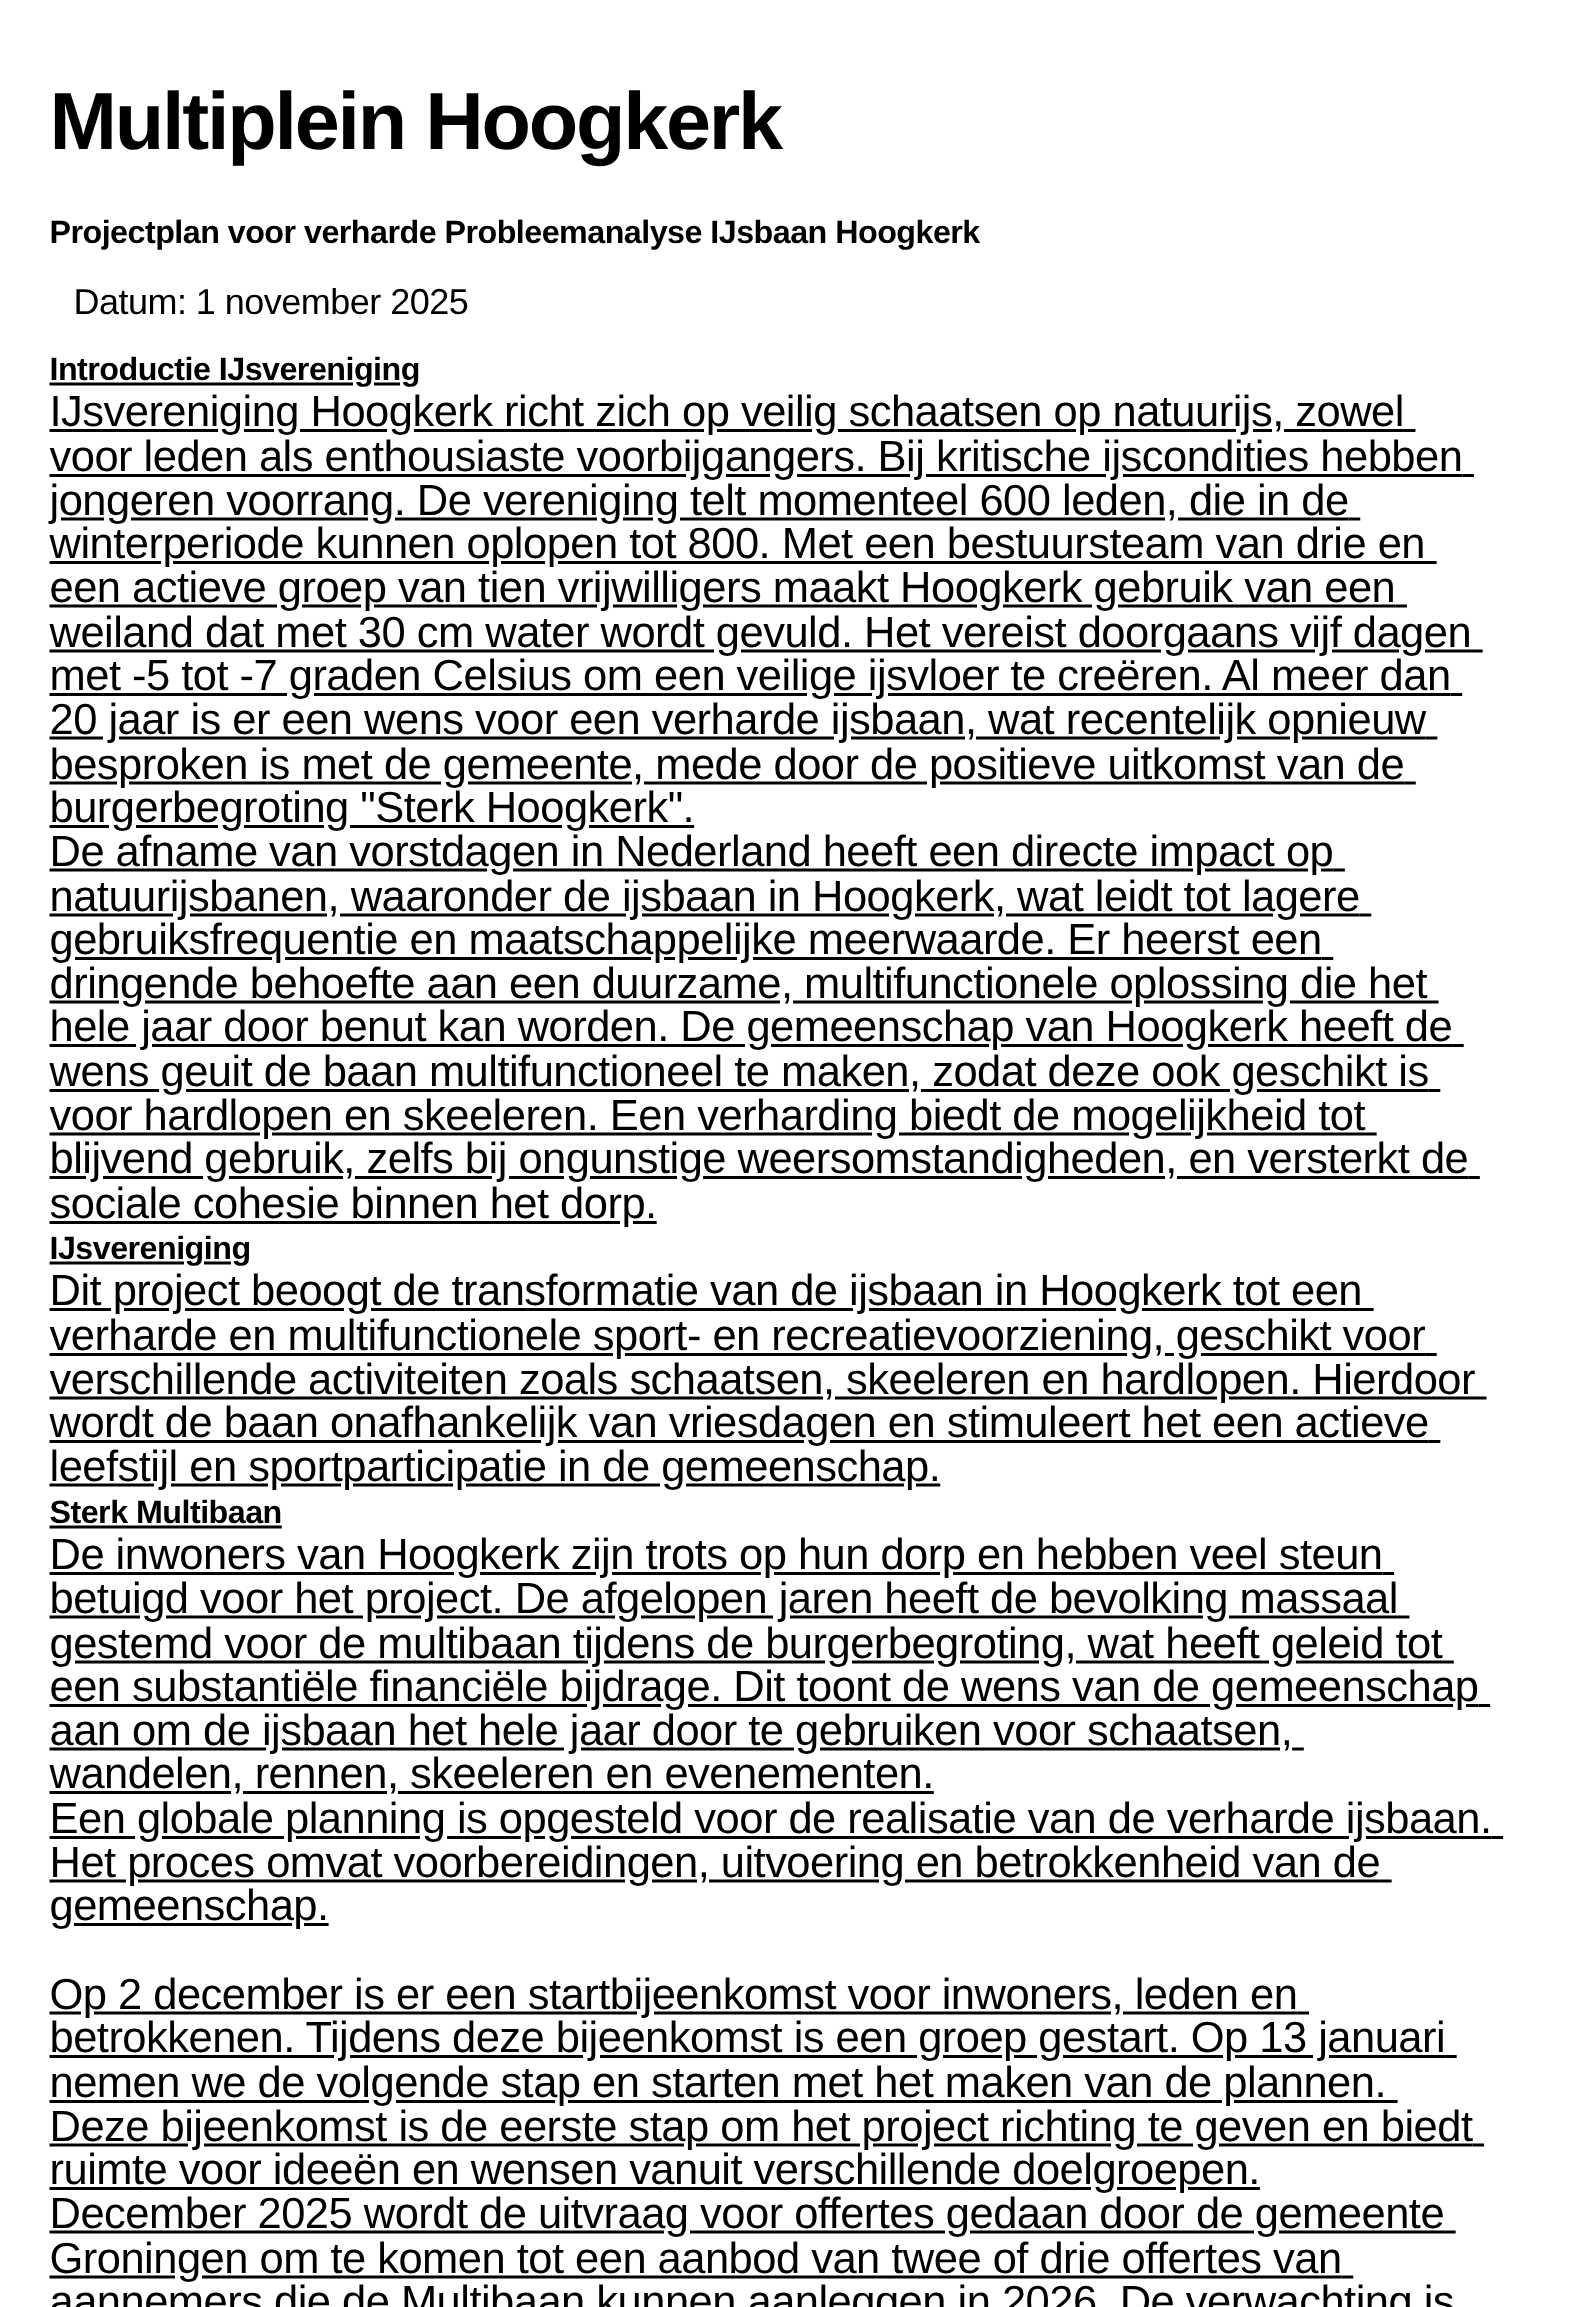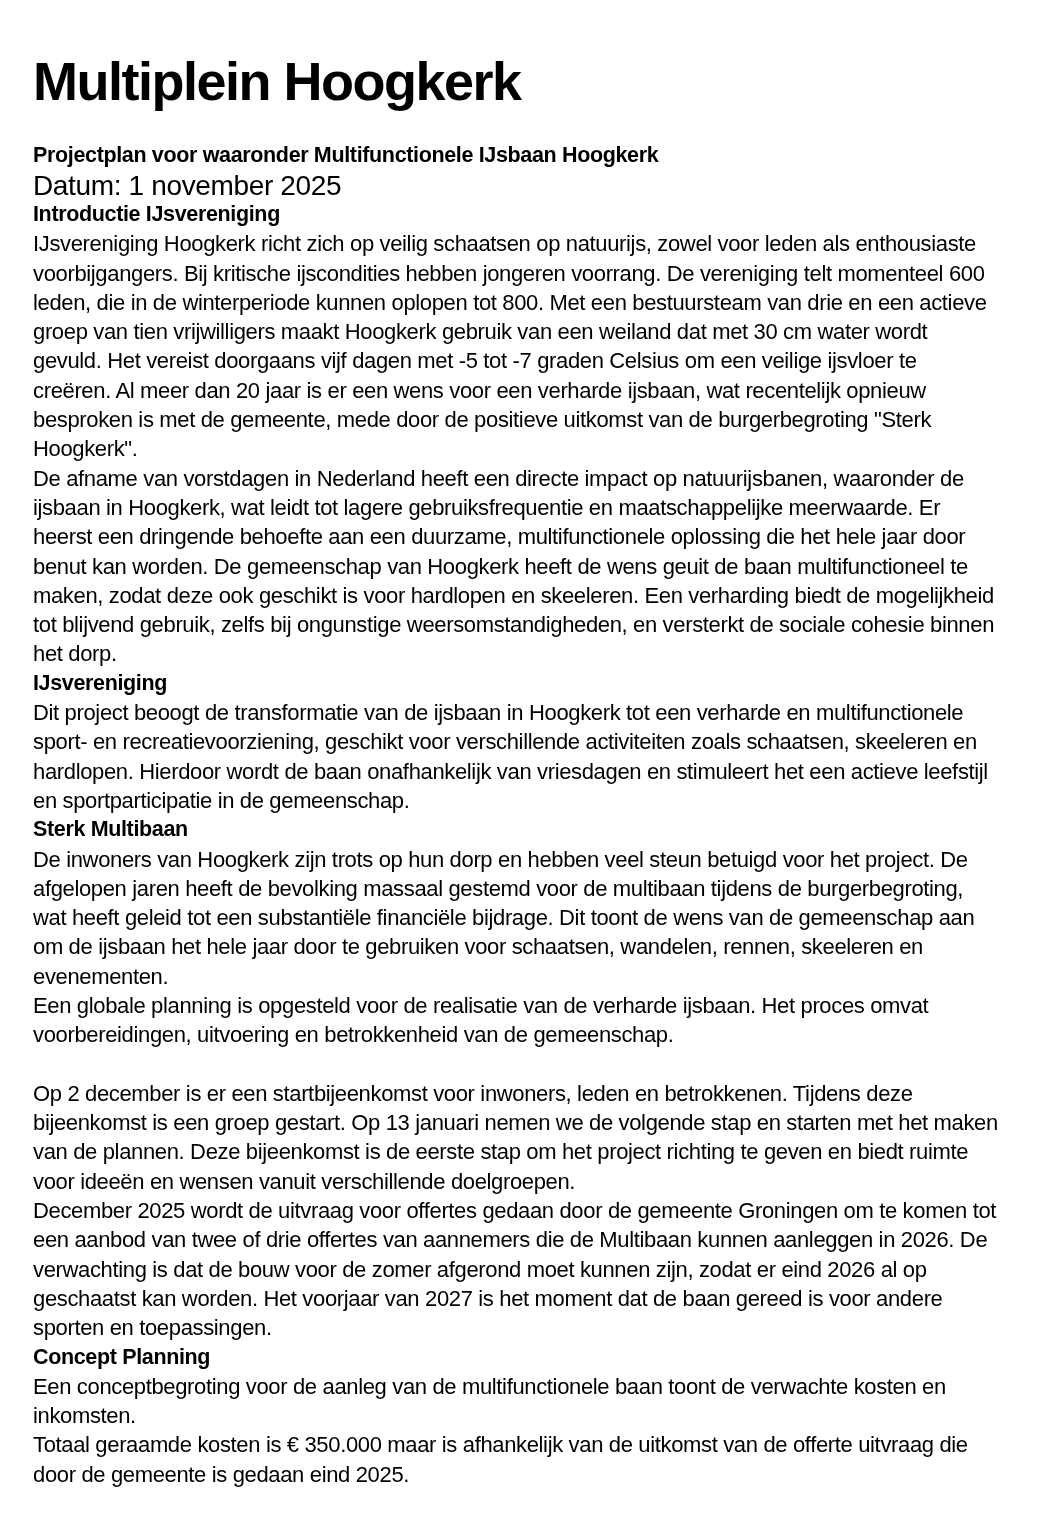--- a/index.html
+++ b/index.html
@@ -27,52 +27,53 @@
     color: #000000;
   }
   .doc-subtitle {
     font-size: 21.5px;
     font-weight: bold;
     letter-spacing: -0.35px;
     line-height: 29.3px;
     margin: 0;
   }
   .doc-date {
-    font-size: 28px;
+    font-size: 24px;
     letter-spacing: -0.35px;
     line-height: 29.3px;
-    margin: 0;
+    margin: 16px;
   }
   .doc-section {
     max-width: 965px;
+    text-decoration: underline;
   }
   .section-heading {
     font-size: 21.5px;
     font-weight: bold;
     letter-spacing: -0.35px;
     line-height: 29.3px;
     margin: 0;
   }
   .section-body {
-    font-size: 22px;
+    font-size: 29px;
     letter-spacing: -0.35px;
     line-height: 29.3px;
     margin: 0;
     white-space: pre-wrap;
     max-width: 965px;
   }
 </style>
 </head>
 <body>
 
 <div class="page">
 
   <h1 class="doc-title">Multiplein Hoogkerk</h1>
 
-  <p class="doc-subtitle">Projectplan voor waaronder Multifunctionele IJsbaan Hoogkerk</p>
+  <p class="doc-subtitle">Projectplan voor verharde Probleemanalyse IJsbaan Hoogkerk</p>
 
   <p class="doc-date">Datum: 1 november 2025</p>
 
   <section class="doc-section">
     <h2 class="section-heading">Introductie IJsvereniging</h2>
     <p class="section-body">IJsvereniging Hoogkerk richt zich op veilig schaatsen op natuurijs, zowel voor leden als enthousiaste voorbijgangers. Bij kritische ijscondities hebben jongeren voorrang. De vereniging telt momenteel 600 leden, die in de winterperiode kunnen oplopen tot 800. Met een bestuursteam van drie en een actieve groep van tien vrijwilligers maakt Hoogkerk gebruik van een weiland dat met 30 cm water wordt gevuld. Het vereist doorgaans vijf dagen met -5 tot -7 graden Celsius om een veilige ijsvloer te creëren. Al meer dan 20 jaar is er een wens voor een verharde ijsbaan, wat recentelijk opnieuw besproken is met de gemeente, mede door de positieve uitkomst van de burgerbegroting "Sterk Hoogkerk".</p>
   </section>
 
   <section class="doc-section">
     <p class="section-body">De afname van vorstdagen in Nederland heeft een directe impact op natuurijsbanen, waaronder de ijsbaan in Hoogkerk, wat leidt tot lagere gebruiksfrequentie en maatschappelijke meerwaarde. Er heerst een dringende behoefte aan een duurzame, multifunctionele oplossing die het hele jaar door benut kan worden. De gemeenschap van Hoogkerk heeft de wens geuit de baan multifunctioneel te maken, zodat deze ook geschikt is voor hardlopen en skeeleren. Een verharding biedt de mogelijkheid tot blijvend gebruik, zelfs bij ongunstige weersomstandigheden, en versterkt de sociale cohesie binnen het dorp.</p>

